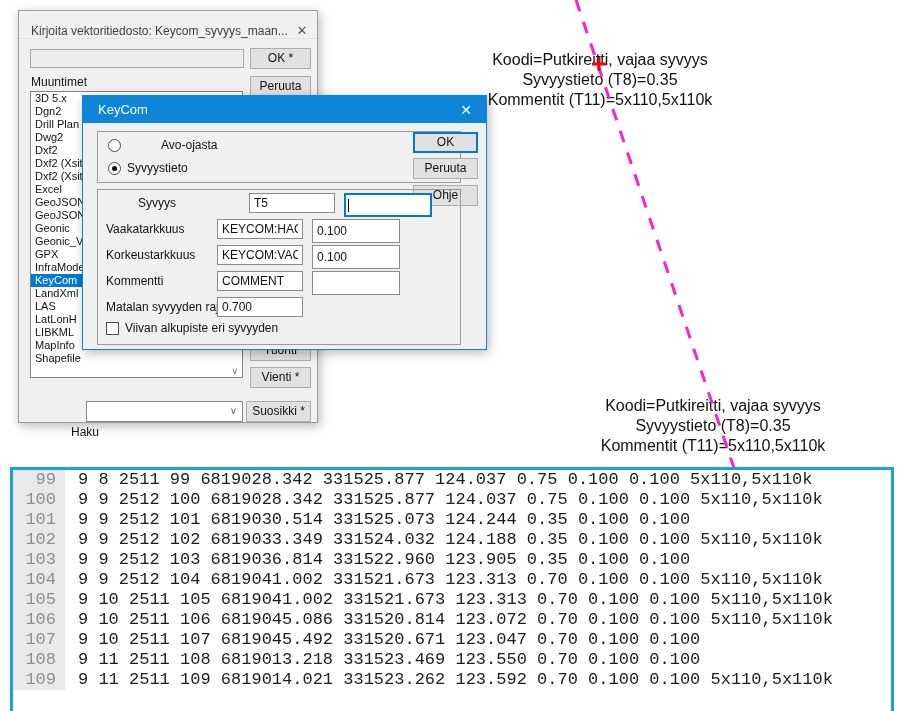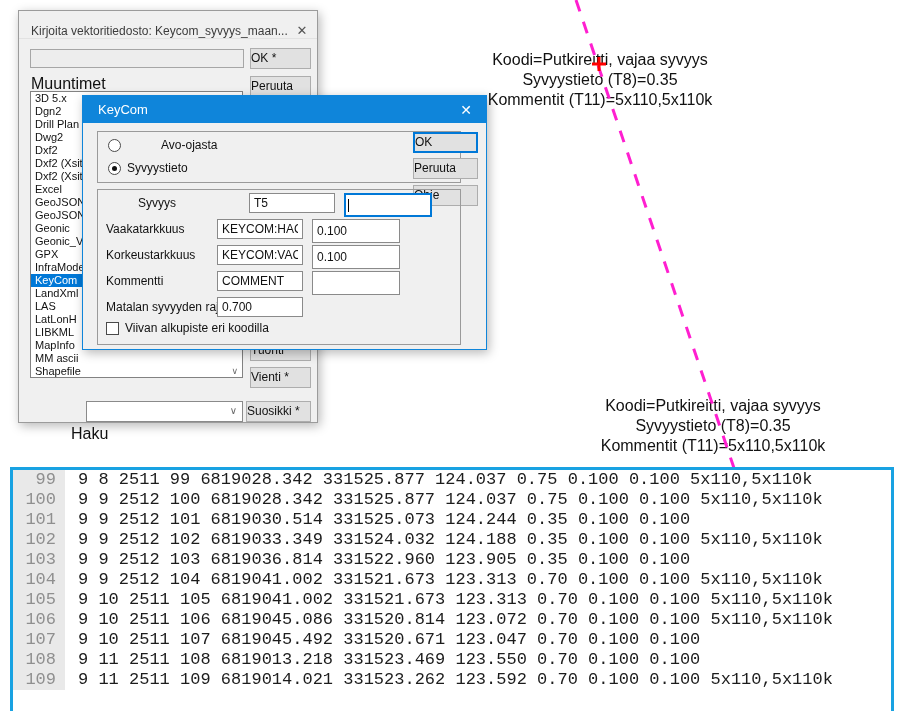--- a/index.html
+++ b/index.html
@@ -20,29 +20,29 @@
   .editor-rows { position:absolute; inset:0; font-family:"Liberation Mono","DejaVu Sans Mono",monospace;
                  font-size:17px; line-height:20px; white-space:pre; }
   .erow { display:flex; height:20px; }
   .ln { width:52px; background:#e9e9e9; color:#8f8f8f; text-align:right; padding-right:9px; flex:none; }
   .code { padding-left:13px; color:#1c1c1c; }
   .editor-hscroll { position:absolute; left:0; right:0; bottom:1px; height:3px; background:#dedede; z-index:4; }
 
   
   .dialog { position:absolute; background:#f0f0f0; box-shadow:2px 3px 10px rgba(0,0,0,.28); }
   .btn { position:absolute; background:#e1e1e1; border:1px solid #adadad; font-size:12px;
-         color:#111; line-height:19px; cursor:default;
+         color:#111; text-align:center; line-height:19px; cursor:default;
          font-family:"Liberation Sans",sans-serif; }
   .btn.default { border:2px solid var(--accent); line-height:17px; }
   .tbx { position:absolute; background:#fff; border:1px solid #8a8a8a; font-size:12px;
          padding:0 4px; font-family:"Liberation Sans",sans-serif; color:#111; }
   .tbx.focused { border:1px solid var(--accent); box-shadow:inset 0 0 0 1px var(--accent);
                  background-image:linear-gradient(#000,#000); background-size:1px 13px;
                  background-position:3px 50%; background-repeat:no-repeat; }
-  .lbl { position:absolute; font-size:16px; color:#111; }
+  .lbl { position:absolute; font-size:12px; color:#111; }
 
   
   .main-dialog { left:18px; top:10px; width:300px; height:413px; z-index:5; border:1px solid #9b9b9b; }
   .mtitlebar { height:28px; border-bottom:1px solid #e2e2e2; display:flex; align-items:flex-end; }
   .mtitle { font-size:12px; color:#3c3c3c; padding-left:12px; flex:1; white-space:nowrap; overflow:hidden; }
   .mclose { width:30px; text-align:center; color:#555; font-size:13px; }
   .fileinput { position:absolute; left:11px; top:38px; width:214px; height:19px;
                background:#ededed; border:1px solid #a6a6a6; font-size:12px; padding:0 4px; }
   .listbox { position:absolute; left:11px; top:80px; width:213px; height:287px; background:#fff;
              border:1px solid #828282; overflow:hidden; font-size:11px; line-height:13px; }
@@ -123,21 +123,20 @@
         <div class="list-item">Geonic</div>
         <div class="list-item">Geonic_Vo</div>
         <div class="list-item">GPX</div>
         <div class="list-item">InfraMode</div>
         <div class="list-item selected">KeyCom</div>
         <div class="list-item">LandXml</div>
         <div class="list-item">LAS</div>
         <div class="list-item">LatLonH</div>
         <div class="list-item">LIBKML</div>
         <div class="list-item">MapInfo</div>
-        <div class="list-item">MM ascii</div>
         <div class="list-item">Shapefile</div>
       </div>
     <div class="btn" style="left:231px; top:329px; width:61px; height:21px;">Tuonti</div>
     <div class="btn" style="left:231px; top:356px; width:61px; height:21px;">Vienti *</div>
     <div class="lbl" style="left:12px; top:414px;margin-left:40px;">Haku</div>
     <div class="combo" style="left:67px; top:390px; width:157px; height:21px;">
       <span class="chev">∨</span>
     </div>
     <div class="btn" style="left:227px; top:390px; width:65px; height:21px;">Suosikki *</div>
   </div>
@@ -159,21 +158,21 @@
       </div>
     </div>
 
     <div class="btn default" style="left:330px; top:36px; width:65px; height:21px;">OK</div>
     <div class="btn" style="left:330px; top:62px; width:65px; height:21px;">Peruuta</div>
     <div class="btn" style="left:330px; top:89px; width:65px; height:21px;">Ohje</div>
 
     <div class="groupbox g2" id="fields-box">
       <div class="checkbox-row">
         <span class="cbox"></span>
-        <span>Viivan alkupiste eri koodilla</span>
+        <span>Viivan alkupiste eri syvyyden</span>
       </div>
     <div class="frow" style="top: 3px; margin-left: 32px;">
           <span class="flabel">Syvyys</span>
           <input class="tbx in1" value="T5" style="">
           <input class="tbx in2 focused" style="">
         </div>
         <div class="frow" style="top: 29px;">
           <span class="flabel">Vaakatarkkuus</span>
           <input class="tbx in1" value="KEYCOM:HACC" style="">
           <input class="tbx in2" value="0.100" style="">

